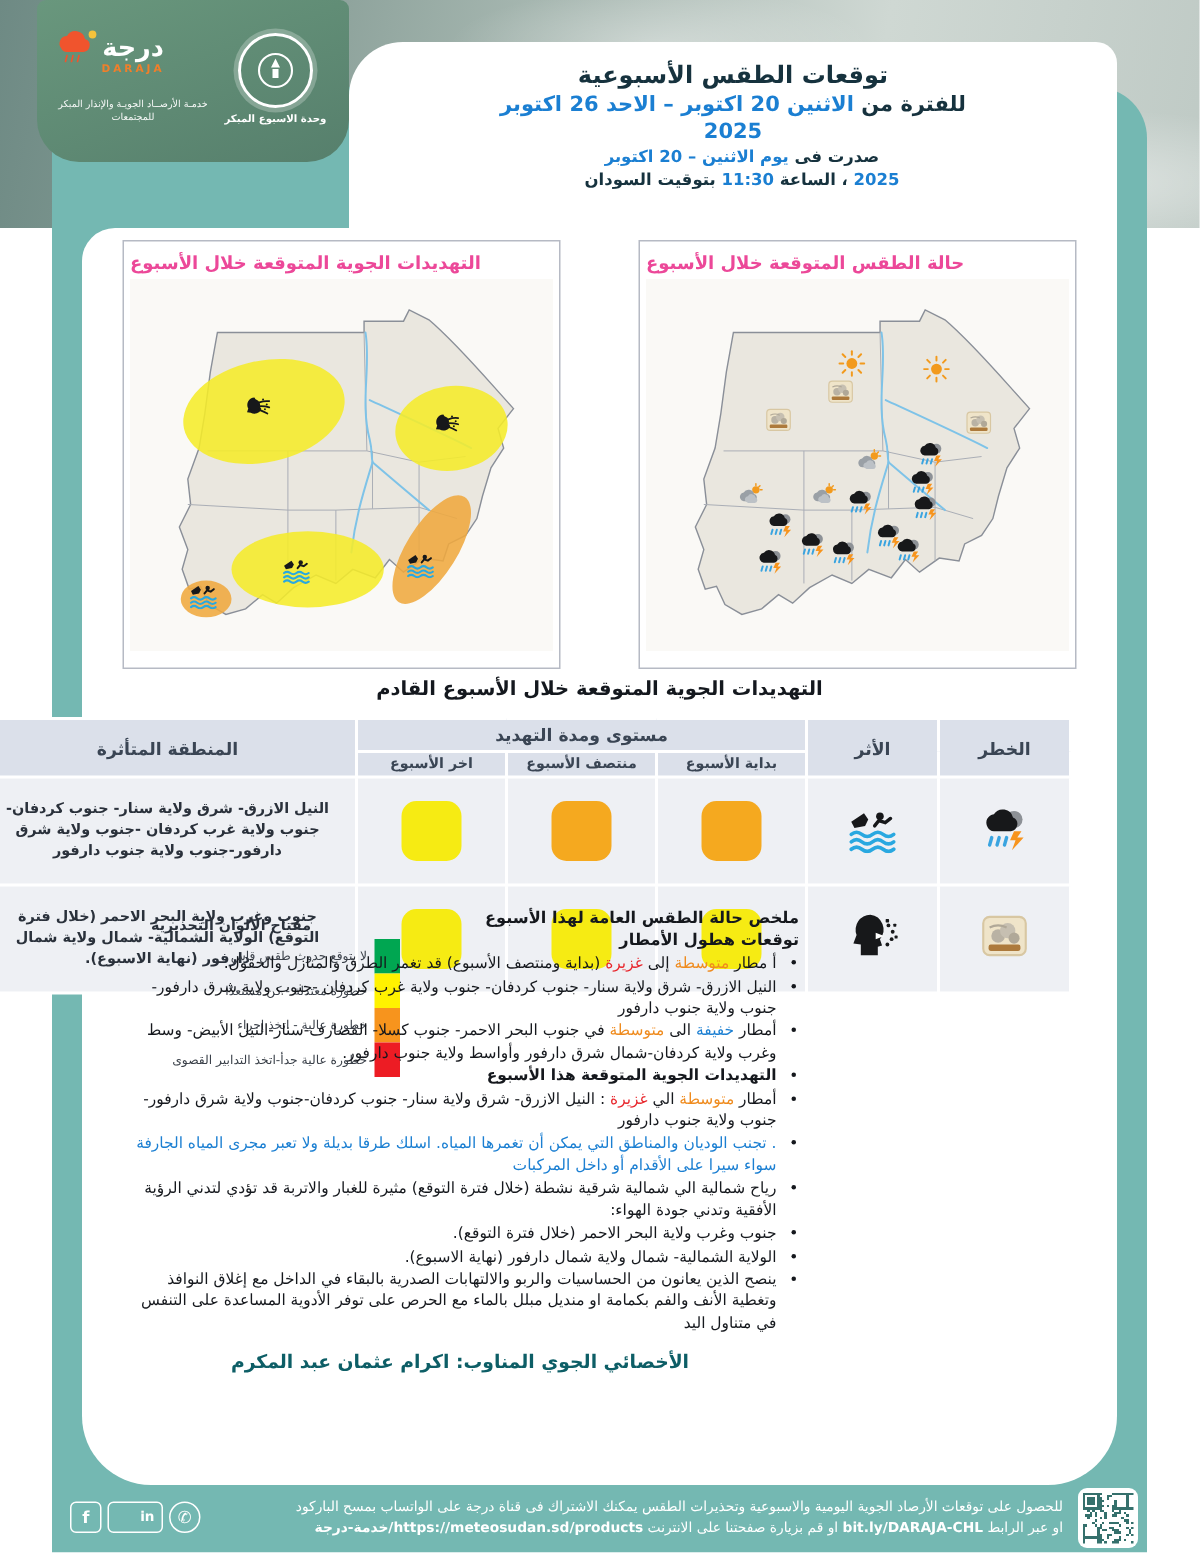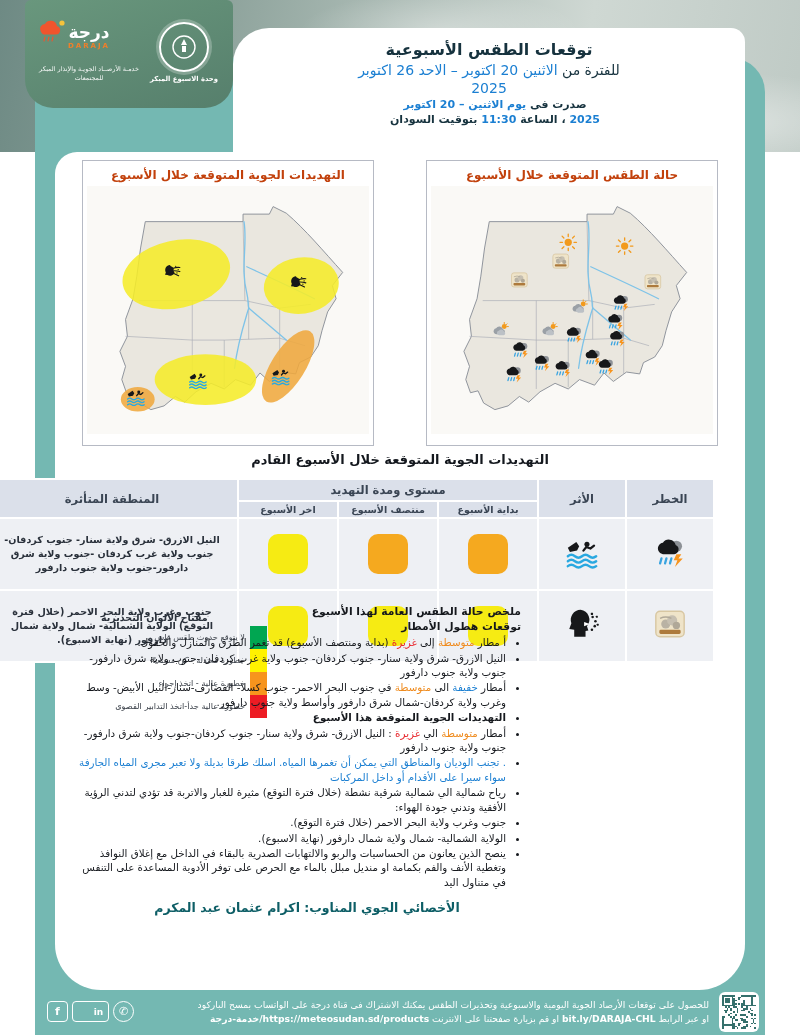--- a/index.html
+++ b/index.html
@@ -44,32 +44,32 @@
     box-shadow:0 0 0 3px rgba(255,255,255,.25);
   }
   .ewu .caption{font-size:6.8px;font-weight:bold;}
   
   .header-card{
     position:absolute;left:233px;top:28px;width:512px;height:124px;
     background:#fff;border-radius:36px 14px 0 0;
     text-align:center;padding-top:12px;box-sizing:border-box;
   }
   .header-card h1{margin:0 0 3px;font-size:16px;color:#16323e;}
-  .hline{font-size:14px;font-weight:normal;color:#16323e;line-height:1.25;}
+  .hline{font-size:14px;font-weight:bold;color:#16323e;line-height:1.25;}
   .hline-sm{font-size:11px;font-weight:bold;color:#16323e;line-height:1.4;padding-left:12px;}
   .c-b{color:#1b7fd2;} .c-o{color:#ef8b1e;} .c-r{color:#e8262c;} .c-bold{font-weight:bold;}
   
   .main-card{
     position:absolute;left:55px;top:152px;width:690px;height:838px;
     background:#fff;border-radius:22px 0 46px 46px;
   }
   
   .maps-row{position:absolute;top:8px;left:0;right:0;display:flex;justify-content:center;gap:52px;}
   .map-panel{width:292px;height:286px;border:1px solid #b6bac4;background:#fff;box-sizing:border-box;}
-  .map-panel .map-title{font-size:12px;font-weight:bold;color:#c2410c;text-align:center;padding:7px 4px 4px;}
+  .map-panel .map-title{font-size:12px;font-weight:bold;color:#ec4899;text-align:left;padding:7px 4px 4px;}
   .map-panel svg{display:block;margin:0 auto;background:#faf9f6;}
   .country{fill:#eae7df;stroke:#8a8f98;stroke-width:1;}
   .borders polyline,.borders path{fill:none;stroke:#a9adb5;stroke-width:.7;}
   .nile path{fill:none;stroke:#7ec3e8;stroke-width:1.4;stroke-linecap:round;}
   .zone{opacity:.88;}
   
   .section-title{position:absolute;top:300px;left:0;right:0;text-align:center;font-size:13px;font-weight:bold;color:#14181e;}
   table.threats{
     position:absolute;top:326px;right:30px;width:628px;
     border-collapse:collapse;table-layout:fixed;
@@ -82,21 +82,21 @@
   td.area{font-size:9.6px;font-weight:bold;color:#2a313b;padding:4px 8px;line-height:1.45;}
   .chip{width:40px;height:40px;border-radius:10px;margin:0 auto;}
   .cell-icon{width:34px;height:34px;}
   
   .legend{position:absolute;top:460px;right:478px;width:180px;}
   .legend-title{font-size:9.5px;font-weight:bold;color:#2a313b;text-align:left;direction:ltr;padding-left:14px;margin-bottom:3px;}
   .legend-item{display:flex;direction:ltr;align-items:stretch;height:23px;}
   .legend-item .lab{flex:1;font-size:8.2px;color:#3a4049;text-align:right;padding:6px 5px 0 0;}
   .legend-item .sw{width:17px;}
   
-  .summary{position:absolute;top:452px;right:224px;width:452px;font-size:10.3px;line-height:1.4;color:#15181d;}
+  .summary{position:absolute;top:452px;right:212px;width:452px;font-size:10.3px;line-height:1.4;color:#15181d;}
   .summary .s-head{font-weight:bold;font-size:10.8px;}
   .summary ul{margin:1px 0 0;padding:0 15px 0 0;}
   .summary li{margin:0 0 1px;}
   .sig{position:absolute;top:748px;right:212px;width:452px;text-align:center;}
   .sig .name{font-size:12.5px;font-weight:bold;color:#0d5e66;margin-bottom:14px;}
   .sig .issued{font-size:9.5px;font-weight:bold;color:#16323e;}
   
   .footer{
     position:absolute;left:35px;right:35px;top:988px;height:47px;
     display:flex;direction:ltr;align-items:center;box-sizing:border-box;padding:0 6px 0 12px;color:#fff;

